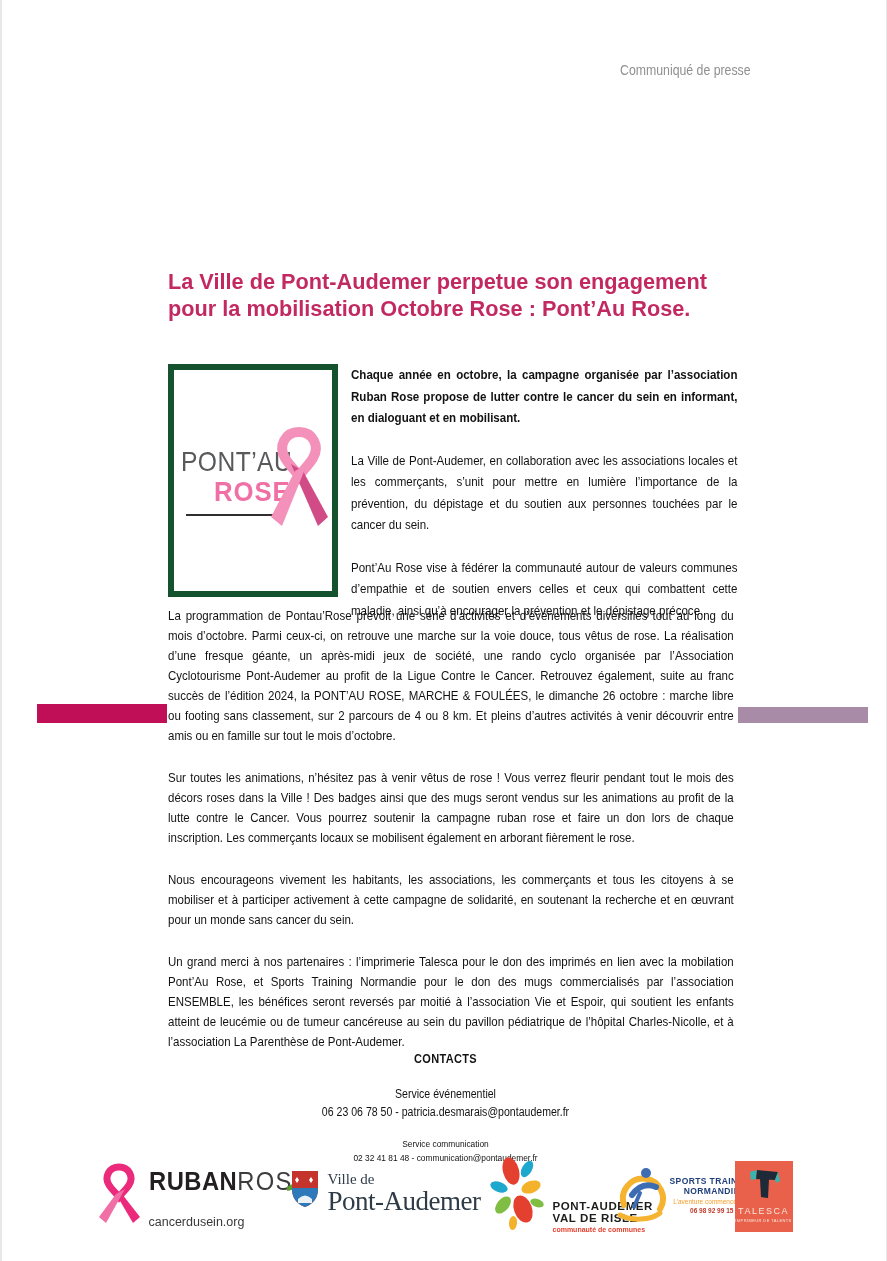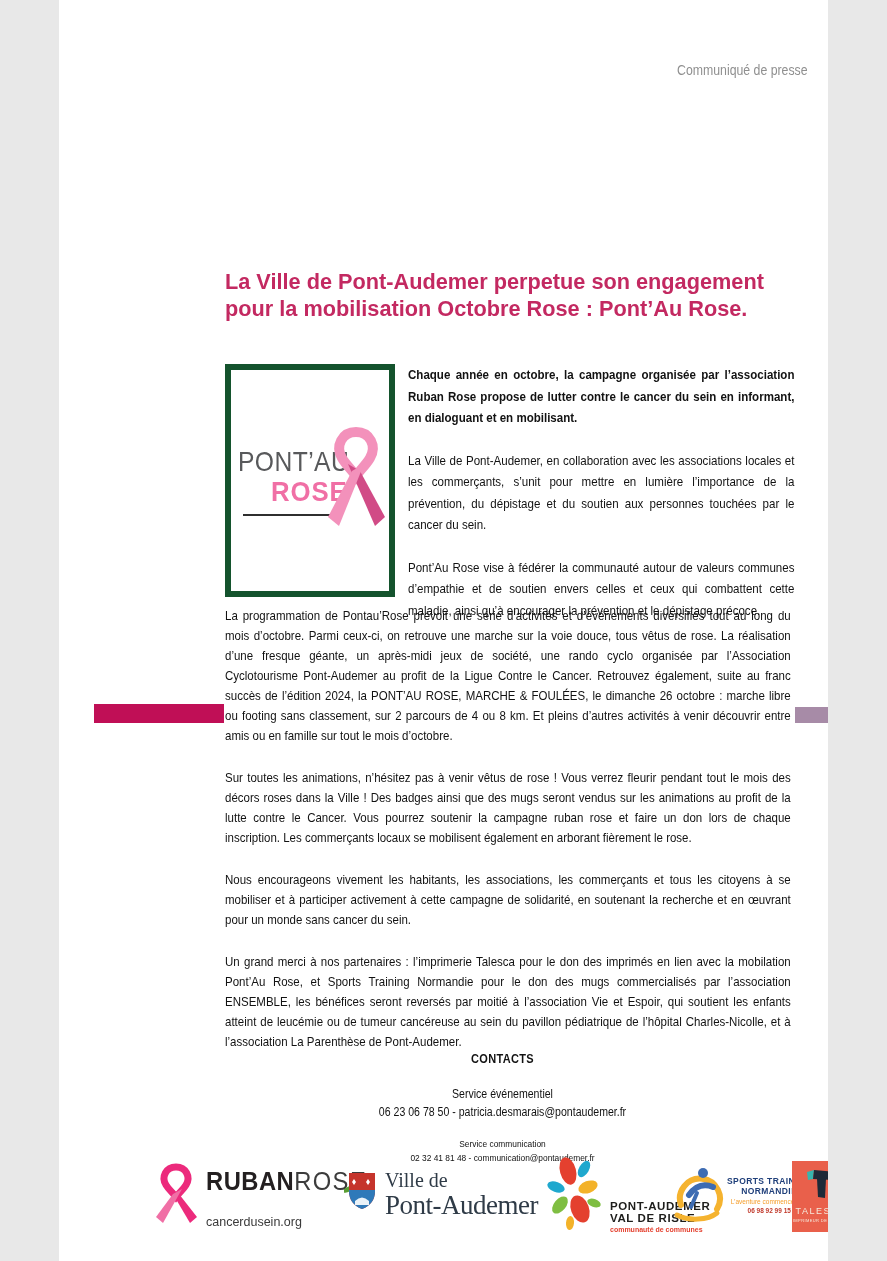--- a/index.html
+++ b/index.html
@@ -1,19 +1,19 @@
 <!DOCTYPE html>
 <html><head>
 <meta charset="utf-8">
 <style>
   * { margin: 0; padding: 0; box-sizing: border-box; }
   html, body { background: #e8e8e8; }
   .page {
     position: relative;
-    width: 769px;
+    width: 884px;
     height: 1261px;
     background: #ffffff;
     margin: 0 auto;
     overflow: hidden;
     font-family: "Liberation Sans", sans-serif;
     color: #121212;
   }
   
   .kicker {
     position: absolute;
@@ -154,21 +154,21 @@
 
   .lg-ruban { left: 95px; top: 8px; }
   .ruban-text { margin-left: 8px; }
   .ruban-name { font-size: 25px; letter-spacing: 0.5px; color: #231f20; white-space: nowrap; transform: scaleX(0.95); transform-origin: left; }
   .ruban-name .b { font-weight: bold; }
   .ruban-name .l { font-weight: normal; color: #3c3c3c; letter-spacing: 1.5px; }
   .ruban-url { font-size: 12.5px; color: #3a3a3a; margin-top: 19px; }
 
   .lg-ville { left: 285px; top: 14px; }
   .ville-text { margin-left: 7px; font-family: "Liberation Serif", serif; color: #2f3b47; }
-  .ville-line1 { font-size: 20px; }
+  .ville-line1 { font-size: 15px; }
   .ville-line2 { font-size: 27px; line-height: 26px; letter-spacing: -0.5px; }
 
   .lg-vdr { left: 487px; top: -2px; align-items: flex-end; }
   .vdr-text { margin-left: 4px; margin-bottom: 8px; }
   .vdr-line1, .vdr-line2 { font-size: 11.5px; font-weight: bold; color: #1d1d1b; letter-spacing: 0.6px; white-space: nowrap; }
   .vdr-line3 { font-size: 7px; font-weight: bold; color: #e4402f; margin-top: 2px; white-space: nowrap; }
 
   .lg-sports { left: 612px; top: 6px; }
   .sports-text { margin-left: 2px; text-align: center; }
   .sports-line1, .sports-line2 { font-size: 8.5px; font-weight: bold; color: #1f3f7a; letter-spacing: 0.4px; white-space: nowrap; }

